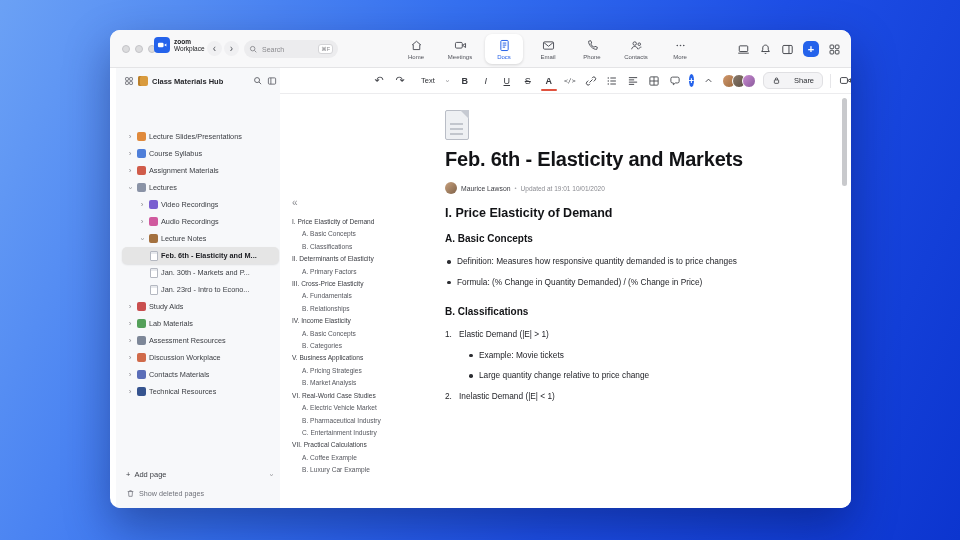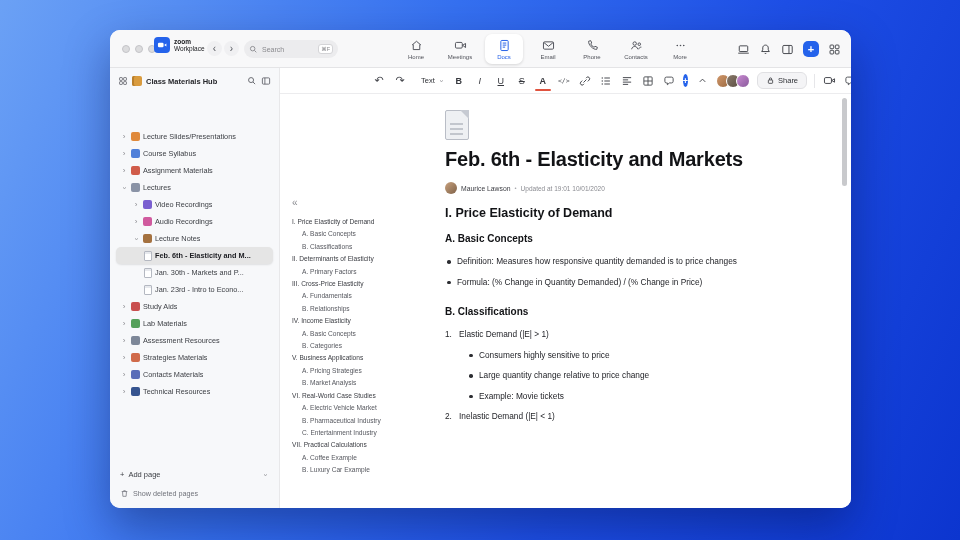--- a/index.html
+++ b/index.html
@@ -23,21 +23,21 @@
   .search .ph{font-size:7px;flex:1}
   .kbd{font-size:5.5px;color:#8a8a8e;border:1px solid #d4d4d7;background:#fff;border-radius:3px;padding:1px 2px}
   .tabs{position:absolute;left:287px;top:4px;display:flex;gap:6px}
   .tab{width:38px;height:30px;display:flex;flex-direction:column;align-items:center;justify-content:center;gap:2px;color:#50525a;border-radius:7px;cursor:pointer}
   .tab .tlabel{font-size:6px}
   .tab.active{background:#fff;color:#2460e8;box-shadow:0 1px 3px rgba(0,0,0,.14)}
   .top-right{position:absolute;right:10px;top:0;height:38px;display:flex;align-items:center;gap:9px;color:#45474d}
   .plusbtn{width:16px;height:16px;border-radius:5px;background:#2563eb;color:#fff;font-size:11px;display:flex;align-items:center;justify-content:center;font-weight:bold}
 
   
-  .sidebar{position:absolute;top:38px;left:0;width:170px;bottom:0;background:#f7f8fa;border-right:1px solid #e8e8ea}
+  .sidebar{position:absolute;top:38px;left:6px;width:170px;bottom:0;background:#f7f8fa;border-right:1px solid #e8e8ea}
   .s-head{display:flex;align-items:center;gap:4px;padding:8px 8px 4px 8px;color:#62646b}
   .s-book{width:10px;height:10px;border-radius:2px;background:#d99b3e;box-shadow:inset 2px 0 0 #b97f2b}
   .s-title{flex:1;font-size:7.5px;font-weight:bold;color:#26272b;white-space:nowrap;overflow:hidden}
   .s-list{position:absolute;top:60px;left:6px;right:6px}
   .s-item{height:17px;display:flex;align-items:center;gap:3px;padding-left:4px;border-radius:5px;cursor:pointer}
   .s-item.lv1{padding-left:16px}
   .s-item.lv2{padding-left:28px}
   .s-item.selected{background:#e5e5e5;box-shadow:0 1px 2px rgba(0,0,0,.10)}
   .chev{width:8px;font-size:8px;color:#8b8b90;line-height:8px;text-align:center}
   .chev.down{transform:rotate(90deg)}
@@ -48,34 +48,34 @@
   .s-bottom{position:absolute;left:10px;right:10px;bottom:10px}
   .s-add{display:flex;align-items:center;gap:4px;font-size:7.5px;color:#3e4046}
   .s-add .chev{margin-left:auto}
   .s-del{display:flex;align-items:center;gap:4px;font-size:7.2px;color:#70727a;margin-top:10px}
 
   
   .doc{position:absolute;left:170px;top:38px;right:0;bottom:0;background:#fff}
   .etoolbar{position:absolute;top:0;left:0;right:0;height:26px;border-bottom:1px solid #ececee;display:flex;align-items:center;gap:7px;padding:0 10px 0 92px;color:#45474d}
   .t-ic{min-width:14px;height:16px;display:flex;align-items:center;justify-content:center;cursor:pointer}
   .glyph{font-size:11px;line-height:11px}
-  .tsel{display:flex;align-items:center;gap:2px;font-size:7.5px;color:#2f3136;cursor:pointer}
+  .tsel{display:flex;align-items:center;gap:8px;font-size:7.5px;color:#2f3136;cursor:pointer}
   .fmt{font-size:9px;color:#36383e}
   .fmt.b{font-weight:bold}.fmt.i{font-style:italic}.fmt.u{text-decoration:underline}.fmt.s{text-decoration:line-through}
   .colorA{position:relative;font-size:9px;font-weight:bold;color:#36383e}
   .colorA:after{content:"";position:absolute;left:-1px;right:-1px;bottom:-2px;height:2px;background:#e0533f;border-radius:1px}
   .codeT{font-family:"DejaVu Sans Mono",monospace;font-size:6.5px}
   .pluscirc{width:13px;height:13px;border-radius:50%;background:#2563eb;color:#fff;display:flex;align-items:center;justify-content:center;font-size:9px;font-weight:bold}
   .t-right{margin-left:auto;display:flex;align-items:center;gap:7px}
   .avs{display:flex;padding-left:4px}
   .av{width:14px;height:14px;border-radius:50%;border:1.5px solid #fff;margin-left:-4px}
   .av1{background:linear-gradient(135deg,#d1976a,#9c6b42)}
   .av2{background:linear-gradient(135deg,#8a7a6a,#5c4f44)}
   .av3{background:linear-gradient(135deg,#c98ad1,#8a5a9c)}
-  .sharebtn{display:flex;align-items:flex-start;gap:3px;padding:3px 8px;background:#f4f4f6;border:1px solid #e0e0e3;border-radius:6px;font-size:7.5px;color:#2f3136;cursor:pointer}
+  .sharebtn{display:flex;align-items:flex-start;gap:13px;padding:3px 8px;background:#f4f4f6;border:1px solid #e0e0e3;border-radius:6px;font-size:7.5px;color:#2f3136;cursor:pointer}
   .tdiv{width:1px;height:14px;background:#e6e6e9}
 
   .dbody{position:absolute;top:26px;left:0;right:0;bottom:0;overflow:hidden}
   .paper{position:absolute;left:165px;top:16px;width:24px;height:30px;background:#eef0f3;border:1px solid #b9bdc6;border-radius:2px}
   .paper:before{content:"";position:absolute;top:-1px;right:-1px;width:9px;height:9px;background:#c6cad2;clip-path:polygon(0 0,100% 0,100% 100%)}
   .paper:after{content:"";position:absolute;left:4px;top:12px;width:13px;height:1.5px;background:#c2c6cd;box-shadow:0 5px 0 #c2c6cd,0 10px 0 #c2c6cd}
   .dtitle{position:absolute;left:165px;top:54px;font-size:20px;font-weight:bold;color:#121316;letter-spacing:-.2px}
   .byline{position:absolute;left:165px;top:88px;display:flex;align-items:center;gap:4px}
   .byline .bav{width:12px;height:12px;border-radius:50%;background:linear-gradient(135deg,#c9a27e,#7e6148)}
   .byline .bname{font-size:6.8px;color:#3c3d43}
@@ -325,21 +325,21 @@
           <span class="s-label">Lab Materials</span>
         </div>
       <div class="s-item lv0">
           <span class="chev">›</span>
           <span class="s-ico" style="background: rgb(125, 135, 152);"></span>
           <span class="s-label">Assessment Resources</span>
         </div>
       <div class="s-item lv0">
           <span class="chev">›</span>
           <span class="s-ico" style="background: rgb(208, 106, 74);"></span>
-          <span class="s-label">Strategies Materials</span>
+          <span class="s-label">Discussion Workplace</span>
         </div>
       <div class="s-item lv0">
           <span class="chev">›</span>
           <span class="s-ico" style="background: rgb(90, 109, 184);"></span>
           <span class="s-label">Contacts Materials</span>
         </div>
       <div class="s-item lv0">
           <span class="chev">›</span>
           <span class="s-ico" style="background: rgb(54, 84, 143);"></span>
           <span class="s-label">Technical Resources</span>
@@ -497,23 +497,22 @@
         </ul>
         <div class="gap8"></div>
         <div class="c-h3">B. Classifications</div>
         <ol class="c-ol">
           <li>
             <span class="num">1.</span>
             <span>Elastic Demand (|E| &gt; 1)</span>
           </li>
         </ol>
         <ul class="c-ul sub">
-          <li><span>Consumers highly sensitive to price</span></li>
+          <li><span>Example: Movie tickets</span></li>
           <li><span>Large quantity change relative to price change</span></li>
-          <li><span>Example: Movie tickets</span></li>
         </ul>
         <ol class="c-ol">
           <li>
             <span class="num">2.</span>
             <span>Inelastic Demand (|E| &lt; 1)</span>
           </li>
         </ol>
       </div>
     </div>
 

